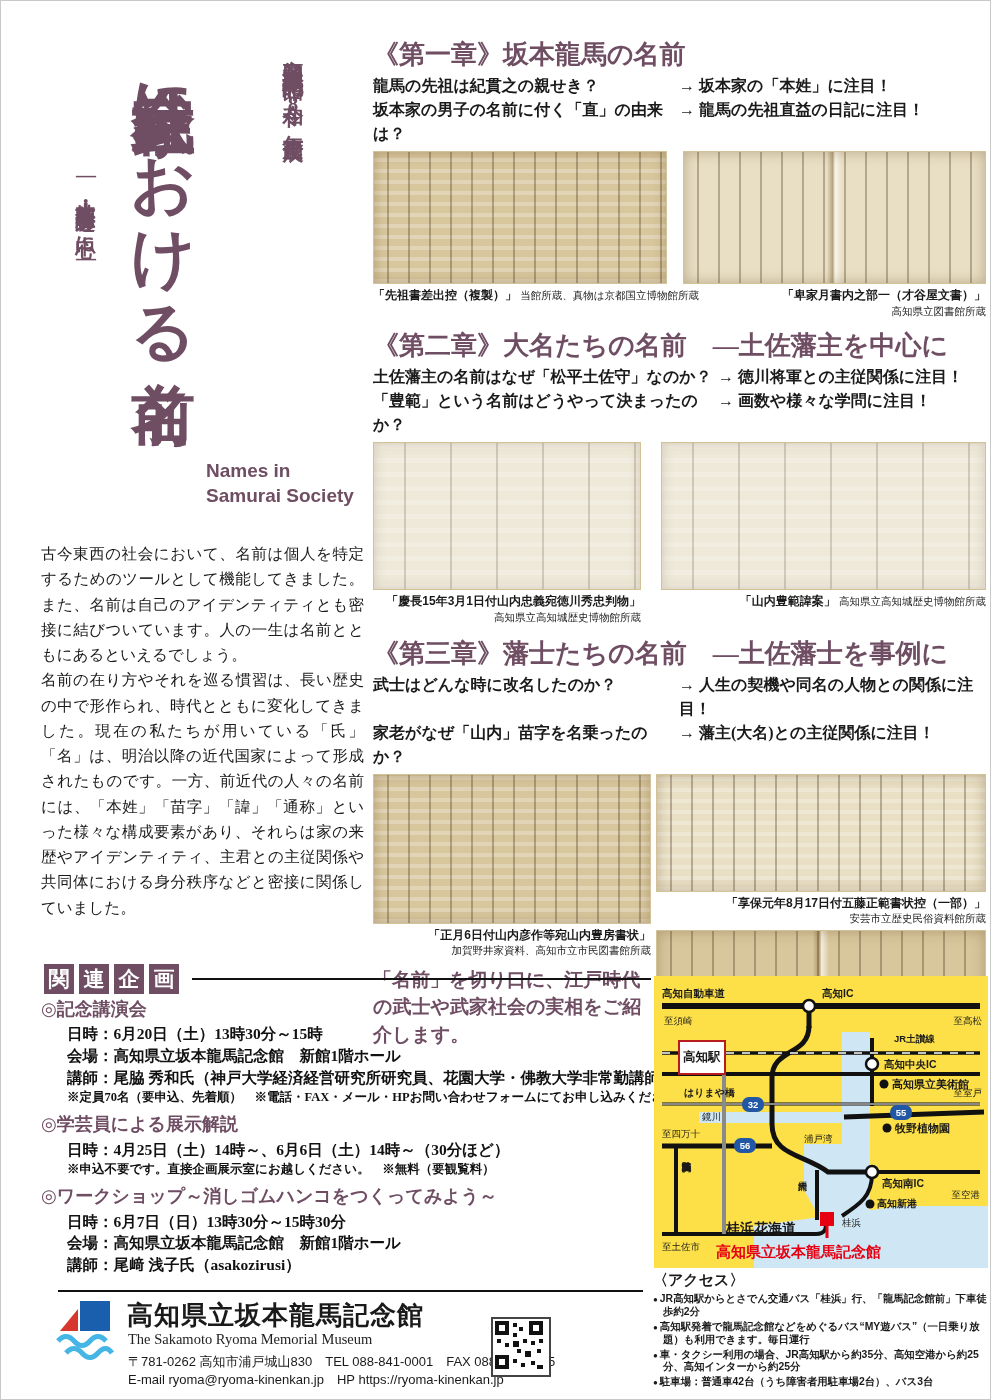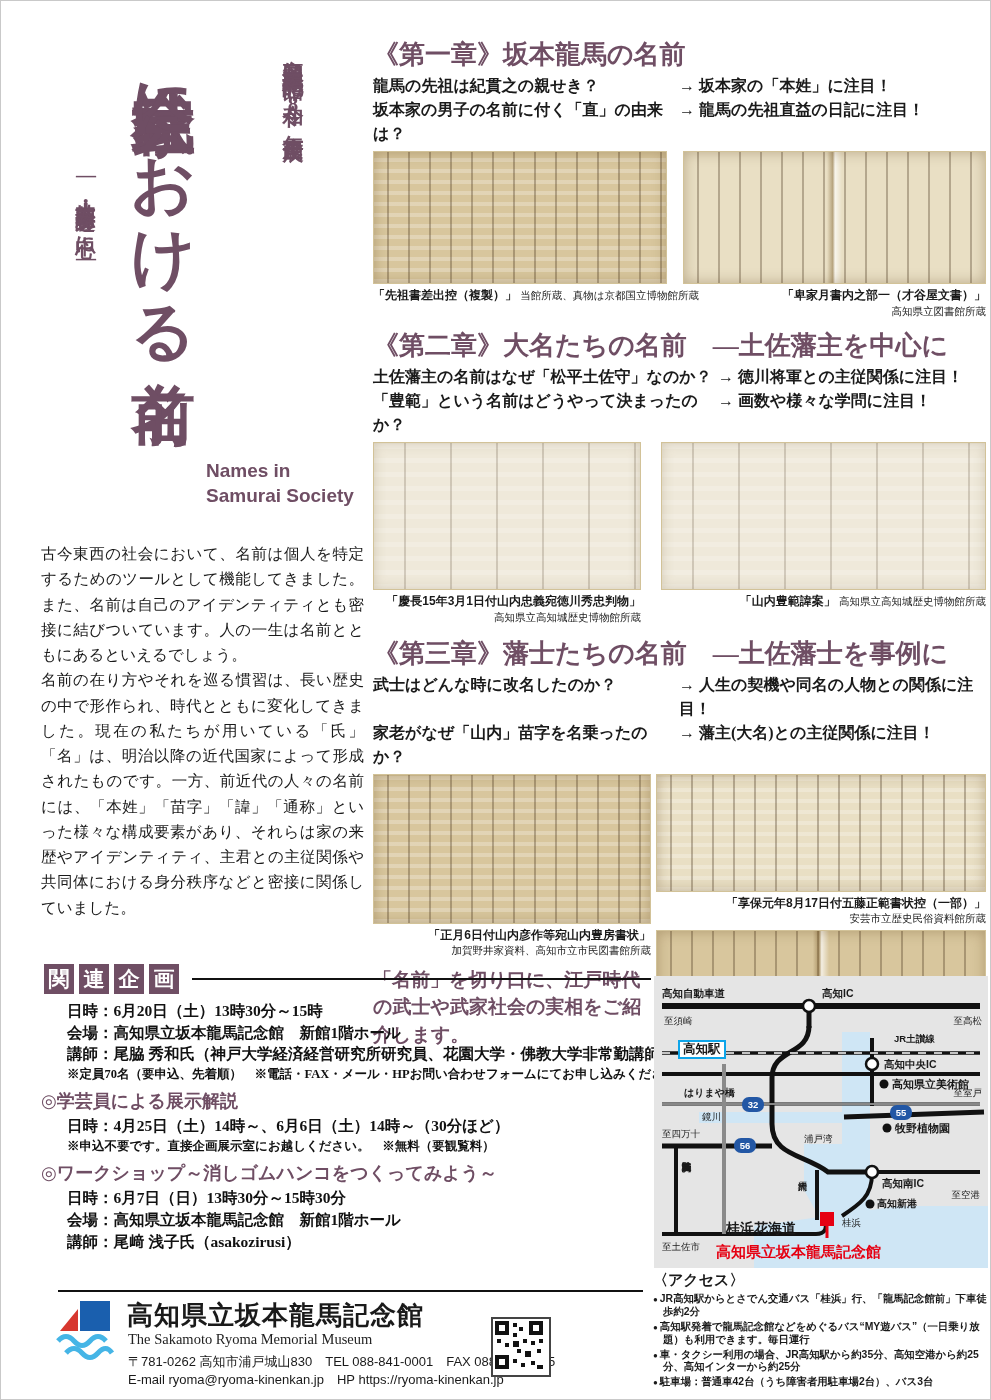--- a/index.html
+++ b/index.html
@@ -74,25 +74,25 @@
   .events{position:absolute;left:40px;top:997px;width:616px;}
   .ev-title{font-size:18px;line-height:1.3;font-weight:bold;color:#6f4e64;margin:0;}
   .ev-title.mt{margin-top:7px;}
   .ev-lines{font-family:"Liberation Serif","DejaVu Serif",serif;
     font-size:15.5px;line-height:1.4;margin:2px 0 0 26px;font-weight:bold;color:#111;}
   .ev-lines div{white-space:nowrap;}
   .ev-note{font-family:"Liberation Serif","DejaVu Serif",serif;
     font-size:12.5px;line-height:1.35;margin:1px 0 0 26px;font-weight:bold;color:#111;white-space:nowrap;}
 
   
-  .map{position:absolute;left:653px;top:975px;width:334px;height:292px;background:#e5e5e5;}
+  .map{position:absolute;left:653px;top:975px;width:334px;height:292px;background:#fde047;}
   .map svg{position:absolute;left:0;top:0;}
   .map .lbl{position:absolute;font-size:10.5px;font-weight:bold;white-space:nowrap;line-height:1;}
   .map .dir{font-size:9.5px;font-weight:normal;}
-  .map .sta{border:2px solid #0ea5e9;background:#fff;padding:1px 3px;font-size:12.5px;}
+  .map .sta{border:2px solid #b91c1c;background:#fff;padding:9px 3px;font-size:12.5px;}
   .map .shield{width:22px;height:15px;background:#2257a5;border-radius:7px;color:#fff;
     font-size:9.5px;font-weight:bold;display:flex;align-items:center;justify-content:center;}
   .map .vlbl{writing-mode:vertical-rl;text-orientation:upright;font-size:9.5px;font-weight:bold;}
   .map .museum-red{color:#e60012;font-size:15px;font-weight:bold;}
 
   
   .access{position:absolute;left:652px;top:1270px;width:336px;}
   .access h3{margin:0 0 3px 0;font-size:15px;}
   .access ul{margin:0;padding:0;list-style:none;}
   .access li{font-size:10.4px;line-height:1.24;padding-left:10px;text-indent:-10px;margin-bottom:2px;font-weight:bold;}
@@ -221,20 +221,21 @@
 
   <div class="related-band">
     <span class="rel-box">関</span>
     <span class="rel-box">連</span>
     <span class="rel-box">企</span>
     <span class="rel-box">画</span>
     <span class="rel-line"></span>
   </div>
 
   <div class="events">
+    <h3 class="ev-title">◎記念講演会</h3>
     <div class="ev-lines">
       <div>日時：6月20日（土）13時30分～15時</div>
       <div>会場：高知県立坂本龍馬記念館　新館1階ホール</div>
       <div>講師：尾脇 秀和氏（神戸大学経済経営研究所研究員、花園大学・佛教大学非常勤講師）</div>
     </div>
     <div class="ev-note">※定員70名（要申込、先着順）　※電話・FAX・メール・HPお問い合わせフォームにてお申し込みください。</div>
 
     <h3 class="ev-title mt">◎学芸員による展示解説</h3>
     <div class="ev-lines">
       <div>日時：4月25日（土）14時～、6月6日（土）14時～（30分ほど）</div>

